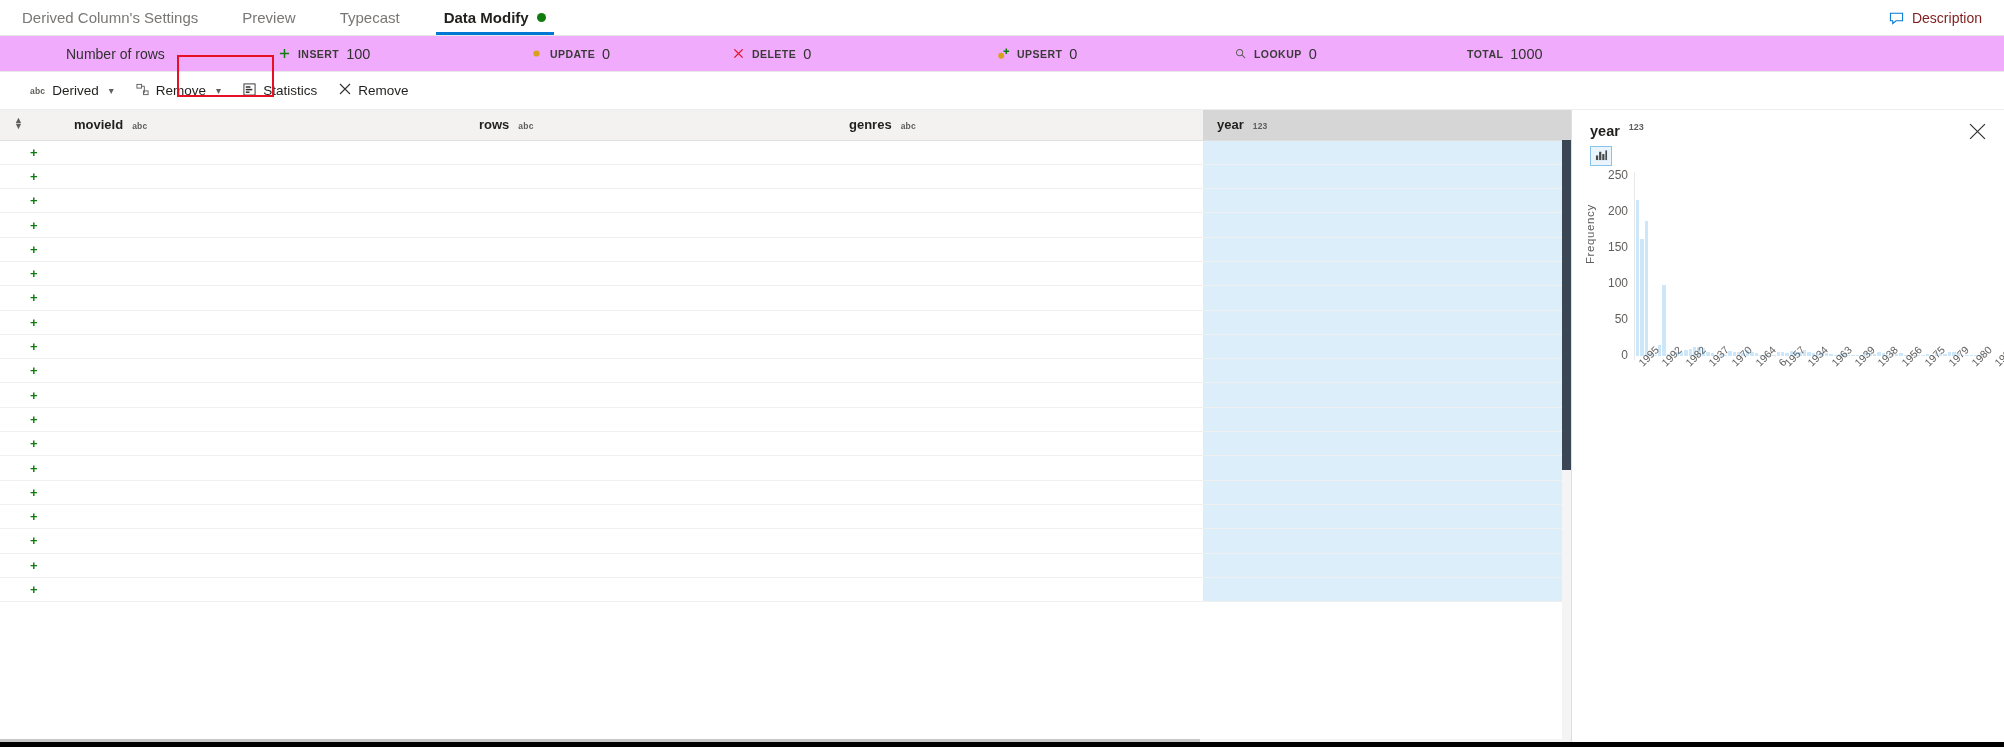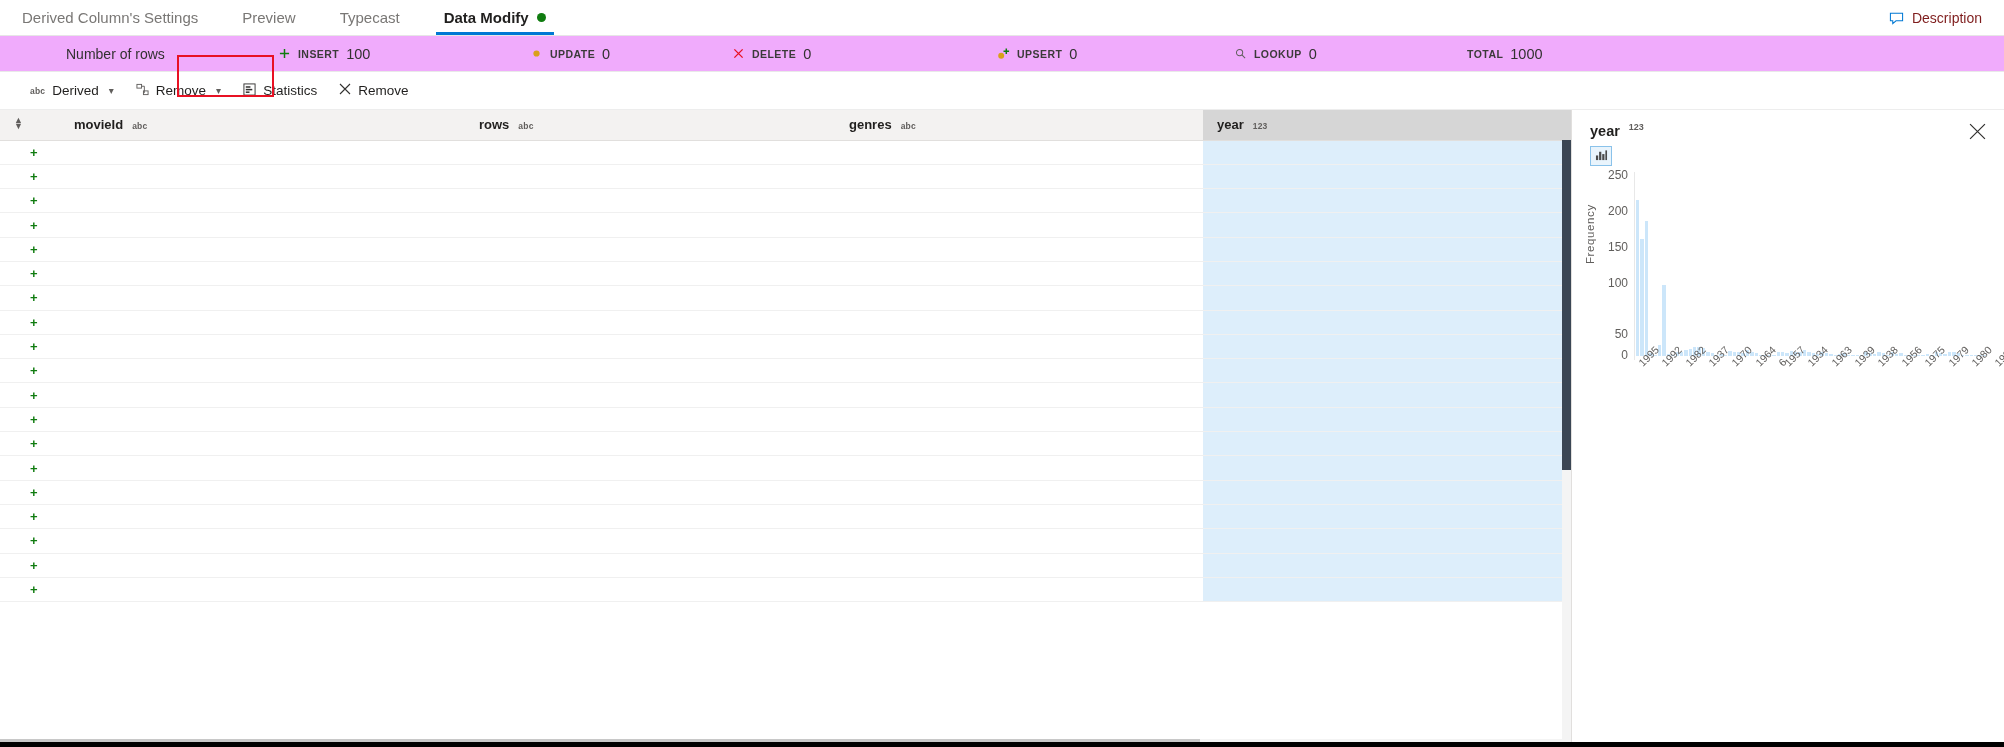--- a/index.html
+++ b/index.html
@@ -502,21 +502,21 @@
               </svg>
           </span>
         </div>
       </div>
 
       <div class="chart-area">
         <div class="ylabel">Frequency</div>
         <div class="axis-y"></div>
         <div id="yticks">
             <div class="ytick" style="top: 180px; left: 18px;">0</div>
-            <div class="ytick" style="top: 144px; left: 18px; margin-top: 15px;">50</div>
+            <div class="ytick" style="top: 144px; left: 18px;">50</div>
             <div class="ytick" style="top: 108px; left: 18px;">100</div>
             <div class="ytick" style="top: 72px; left: 18px;">150</div>
             <div class="ytick" style="top: 36px; left: 18px;">200</div>
             <div class="ytick" style="top: 0px; left: 18px;">250</div>
           </div>
         <div class="plot">
           <div class="bars" id="bars">
               <div class="bar" style="height: 155.52px; background: rgb(204, 230, 250);"></div>
               <div class="bar" style="height: 116.64px; background: rgb(204, 230, 250);"></div>
               <div class="bar" style="height: 134.64px; background: rgb(204, 230, 250);"></div>

